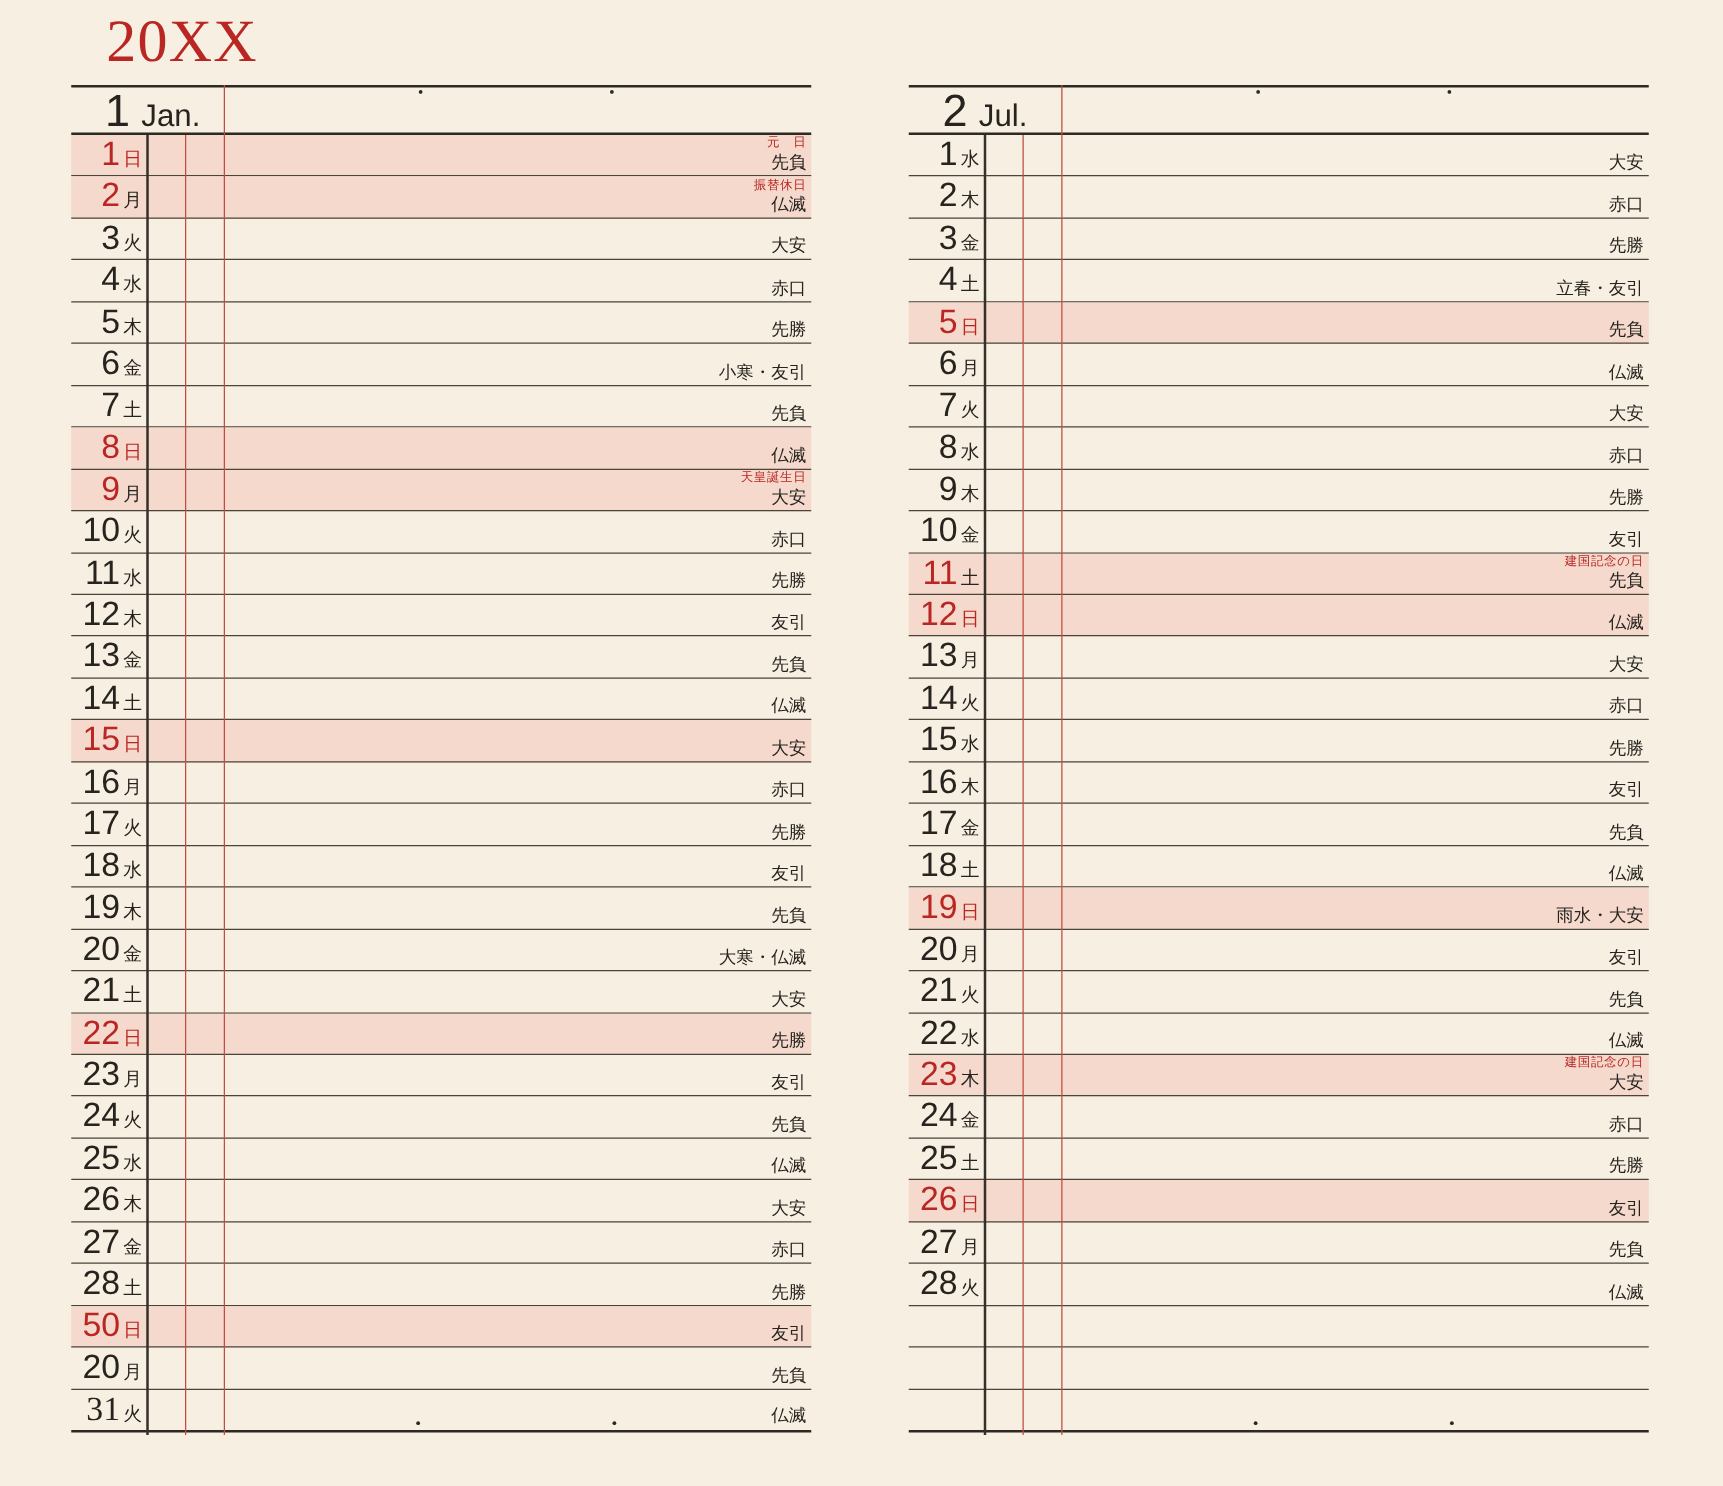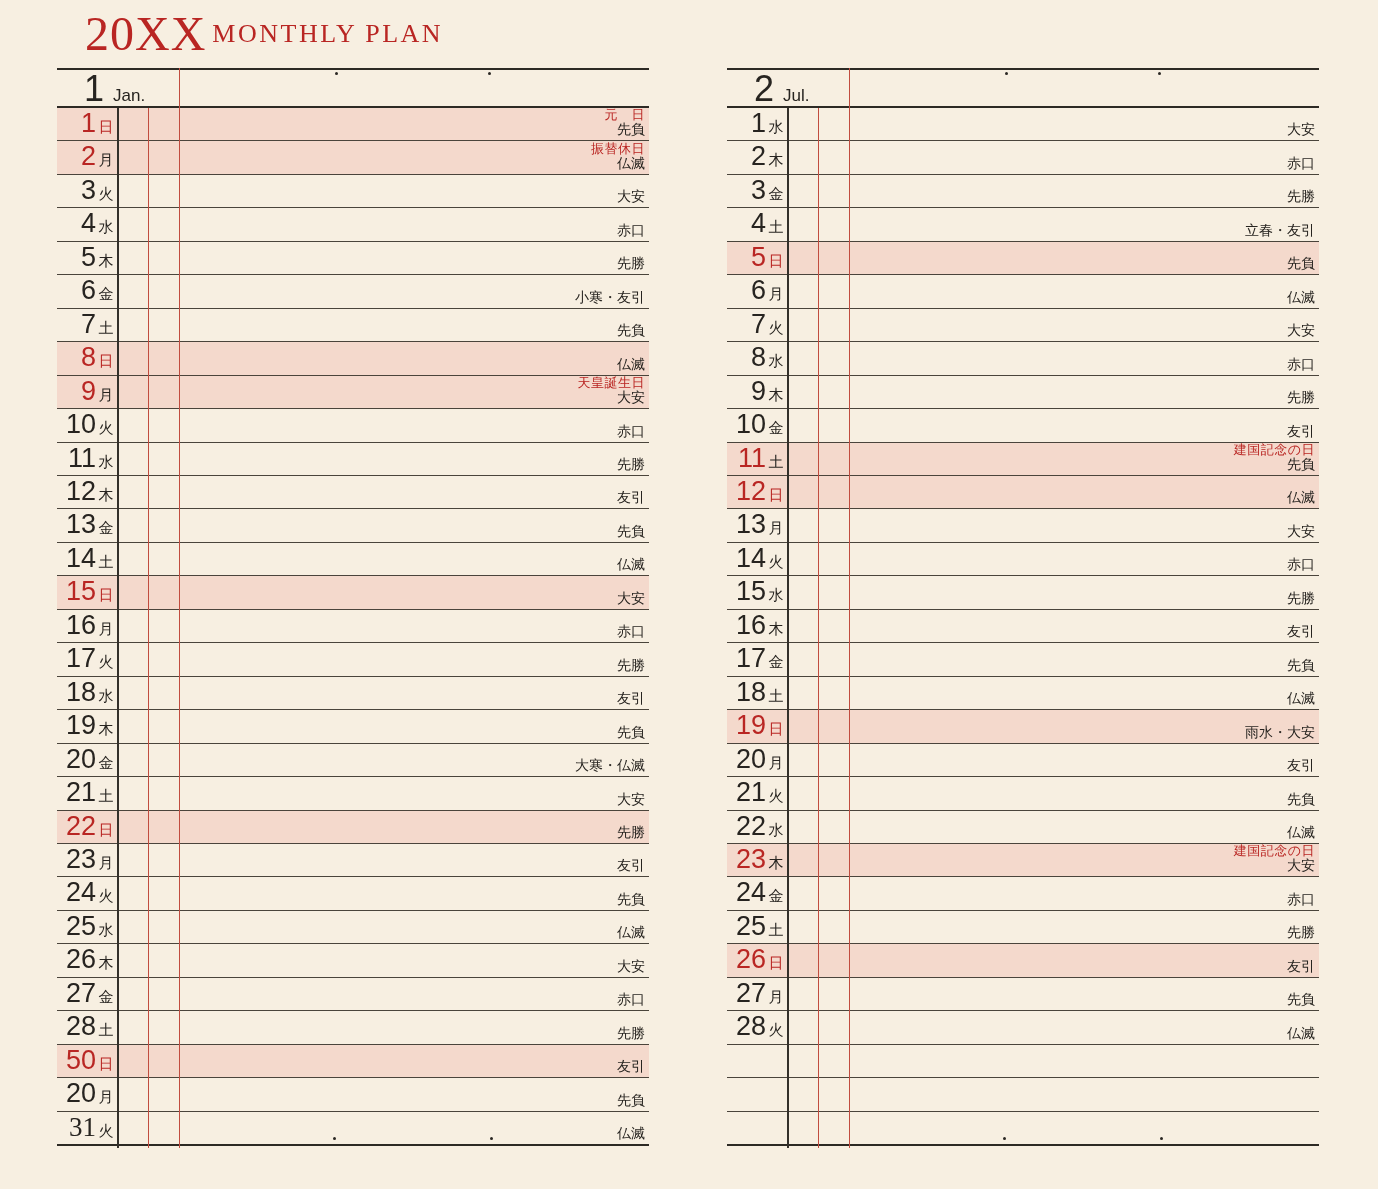--- a/index.html
+++ b/index.html
@@ -10,51 +10,51 @@
     --line:#4a443b;
     --line-dark:#2d2a24;
     --ink:#272420;
   }
   *{margin:0;padding:0;box-sizing:border-box;}
   html,body{background:var(--bg);}
   body{font-family:"Liberation Sans","DejaVu Sans",sans-serif;color:var(--ink);}
   .page{position:relative;width:1378px;height:1189px;background:var(--bg);overflow:hidden;}
 
   
-  .title{position:absolute;left:85px;top:8px;display:flex;align-items:center;gap:6px;
+  .title{position:absolute;left:85px;top:8px;display:flex;align-items:flex-end;gap:28px;
          font-family:"Liberation Serif","DejaVu Serif",serif;color:var(--red);}
   .year{font-size:48px;line-height:52px;letter-spacing:1px;}
   .subtitle{font-size:26px;letter-spacing:2.5px;}
 
   
   .month{position:absolute;top:68px;width:592px;height:1080px;}
   .month-jan{left:57px;}
   .month-feb{left:727px;}
 
   .month-header{height:40px;border-top:2px solid var(--line-dark);border-bottom:2px solid var(--line-dark);
                 display:flex;align-items:baseline;padding-left:27px;}
   .month-num{font-size:36px;line-height:38px;min-width:20px;text-align:right;}
-  .month-name{font-size:17px;margin-left:9px;}
+  .month-name{font-size:25px;margin-left:9px;}
 
   .rows{height:1038px;display:flex;flex-direction:column;border-bottom:2px solid var(--line-dark);}
   .row{flex:1;display:flex;position:relative;border-bottom:1px solid var(--line);}
   .row:last-child{border-bottom:none;font-family:Liberation Serif, serif;}
   .row.highlight{background:var(--pink);}
 
   .day-label{flex:0 0 60px;display:flex;align-items:baseline;}
   .day-num{width:39px;text-align:right;font-size:27px;line-height:31px;}
   .day-kanji{width:20px;text-align:center;font-size:15px;line-height:15px;}
   .row.highlight .day-num{color:var(--red);}
   .day-kanji.sun{color:var(--red);}
 
   .note-cell{flex:1;}
 
   .row-right{position:absolute;right:4px;top:0;bottom:0;display:flex;flex-direction:column;
              justify-content:flex-end;align-items:flex-end;padding-bottom:3px;}
-  .holiday{font-size:13px;line-height:15px;color:var(--red);letter-spacing:0.5px;margin-top:44px;}
+  .holiday{font-size:10px;line-height:15px;color:var(--red);letter-spacing:0.5px;margin-top:44px;}
   .rokuyo{font-size:14px;line-height:15px;color:var(--ink);}
 
   
   .vline{position:absolute;bottom:0;z-index:3;width:1px;}
   .vline-black{left:60px;top:40px;width:1.5px;background:#34302a;}
   .vline-red{background:var(--red-line);}
   .vline-red.r1{left:91px;top:40px;}
   .vline-red.r2{left:122px;top:0;}
 
   
@@ -64,21 +64,20 @@
   .dot-b1{left:276px;bottom:8px;}
   .dot-b2{left:433px;bottom:8px;}
 </style>
 </head>
 <body>
 
 <div class="page">
 
   <div class="title">
     <span class="year">20XX</span>
-    <span class="subtitle">MONTHLY PLAN</span>
   </div>
 
   <section class="month month-jan">
     <div class="month-header">
       <span class="month-num">1</span>
       <span class="month-name">Jan.</span>
     </div>
     <div class="rows">
         <div class="row highlight">
     <div class="day-label">

